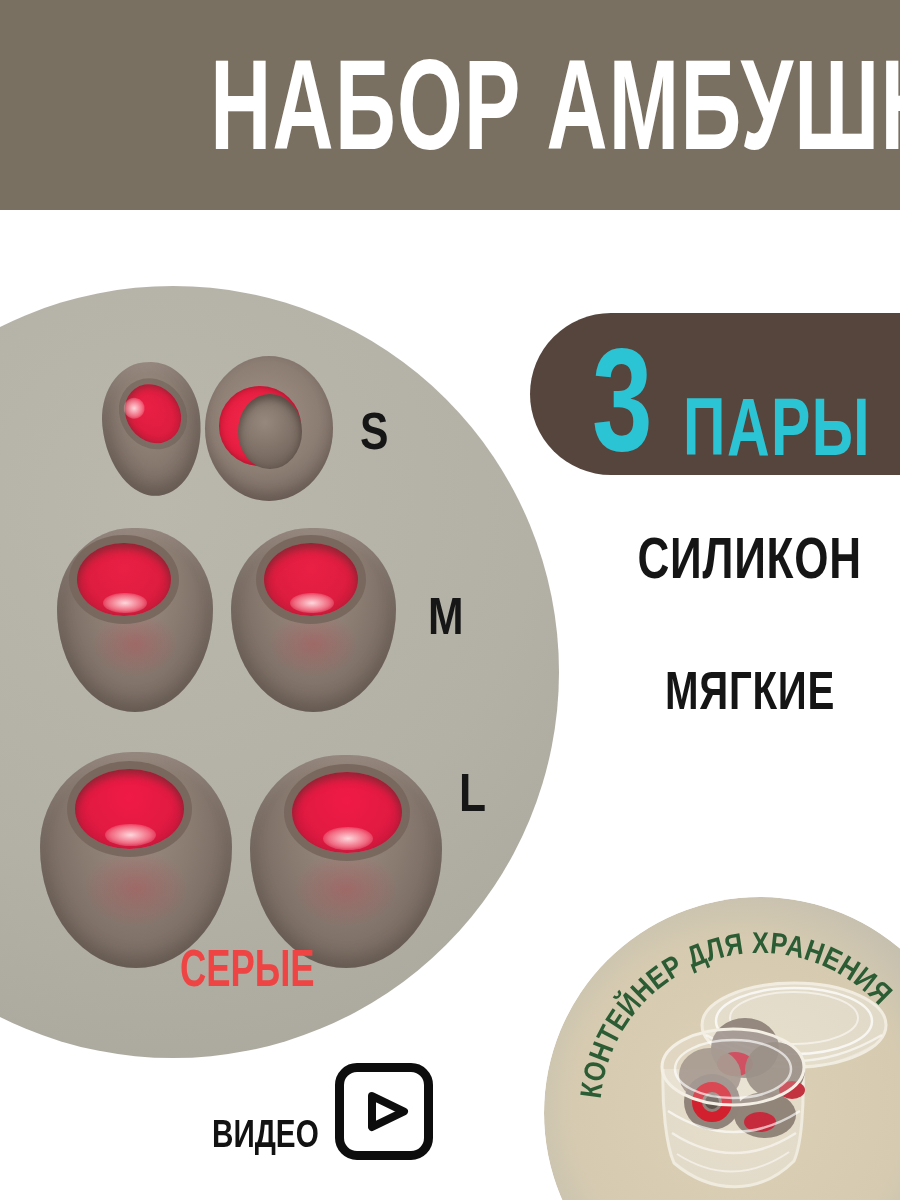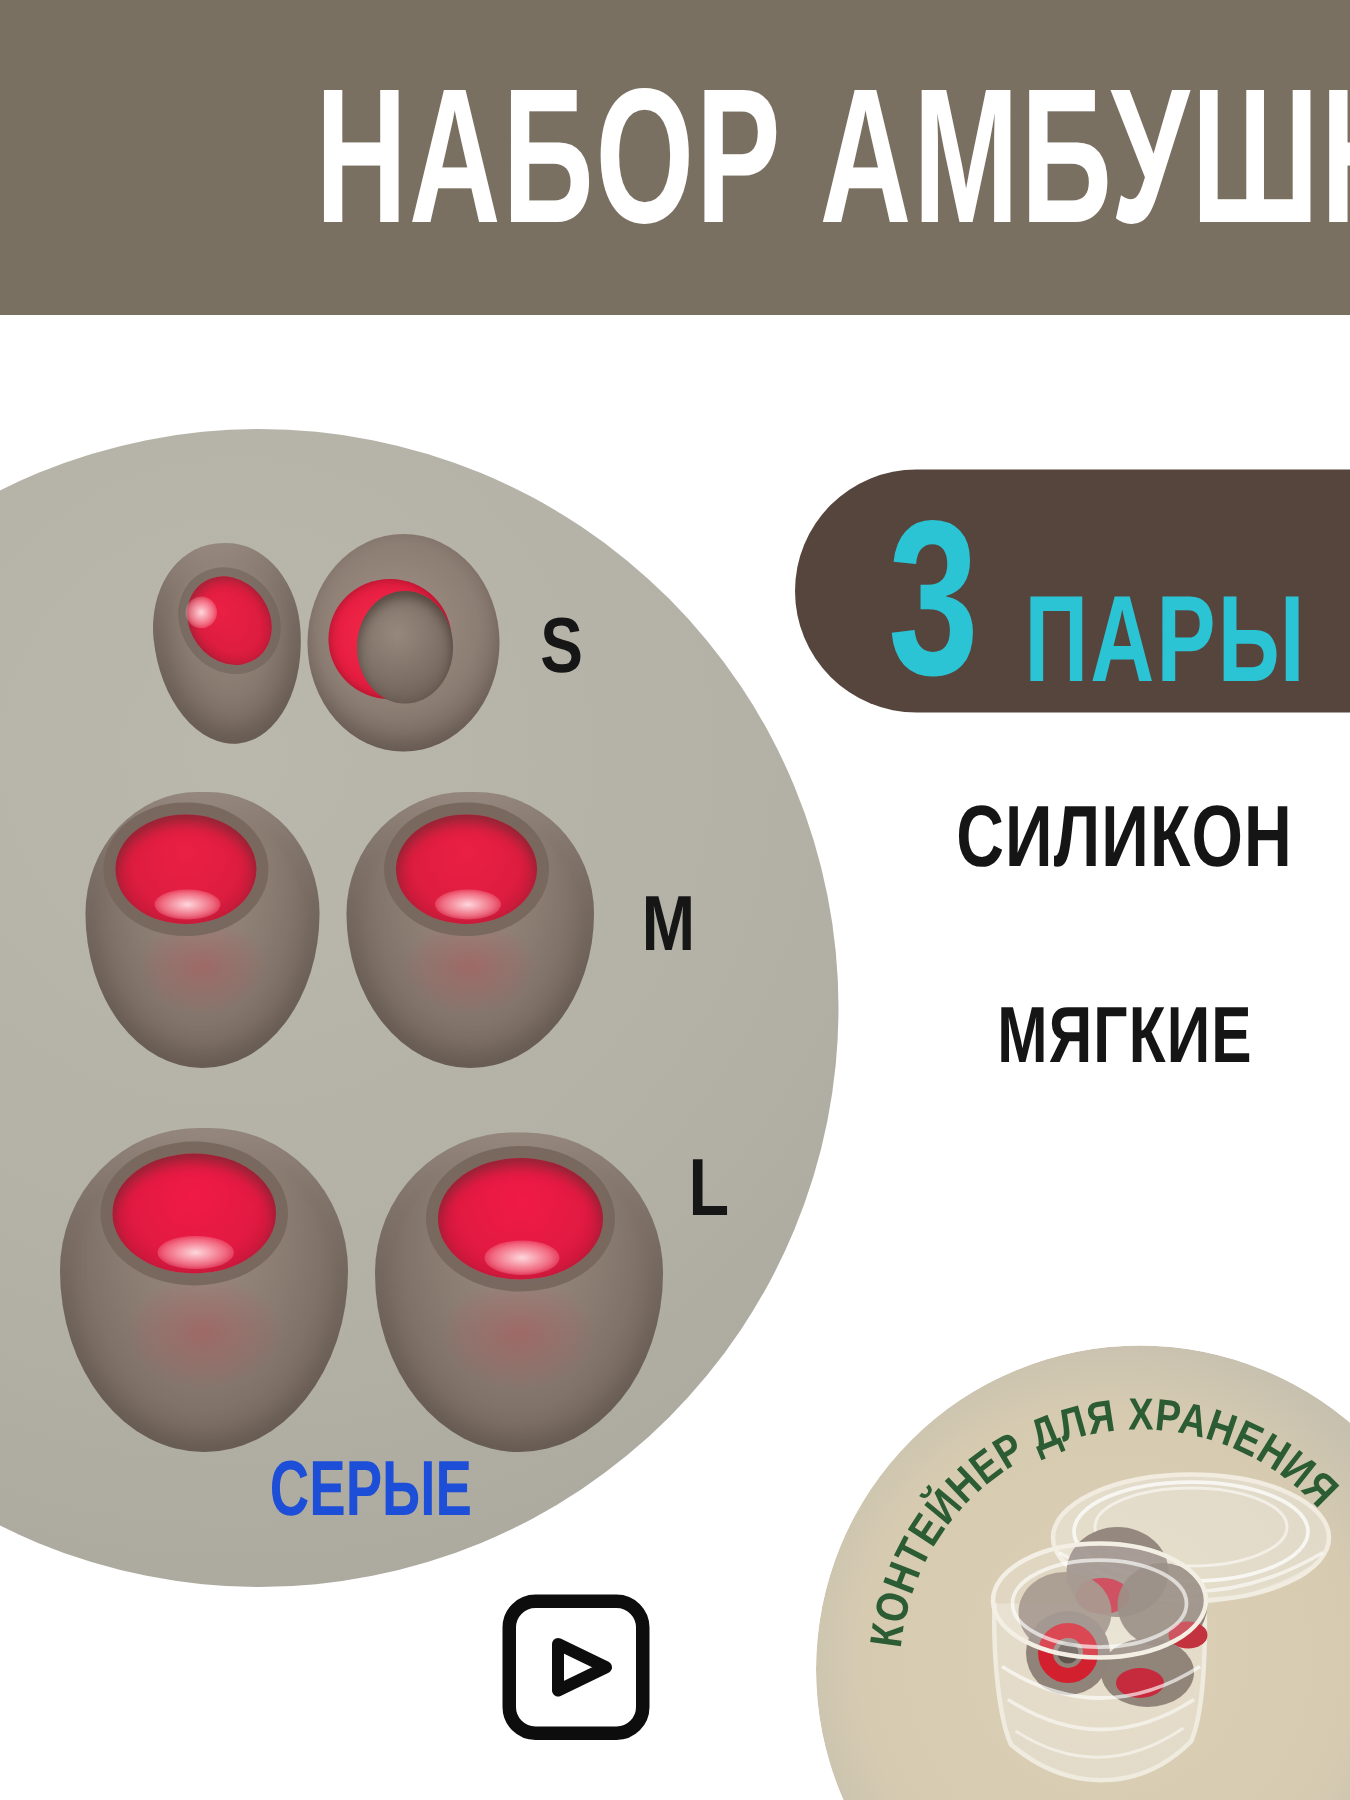--- a/index.html
+++ b/index.html
@@ -52,21 +52,21 @@
     box-shadow:inset 0 0 7px rgba(120,15,30,0.6);
   }
   .ringtip-hole{
     position:absolute;left:26%;top:26%;width:50%;height:52%;border-radius:50%;
     background:radial-gradient(circle at 42% 38%, #97887d 0%, #7c6e64 55%, #5f534b 100%);
     box-shadow:inset 0 4px 8px rgba(45,35,30,0.55);
   }
   
   .size-label{position:absolute;font-weight:bold;color:#161616;font-size:52px;line-height:1;width:70px;text-align:center;}
   .size-label .cond{display:inline-block;transform:scaleX(0.82);transform-origin:center top;}
-  .color-label{position:absolute;left:151px;top:967px;width:150px;text-align:center;color:#1d4ed8;font-weight:bold;font-size:52px;line-height:1;}
+  .color-label{position:absolute;left:151px;top:942px;width:150px;text-align:center;color:#ef4444;font-weight:bold;font-size:52px;line-height:1;}
   .color-label .cond{display:inline-block;transform:scaleX(0.70);transform-origin:center top;}
   
   .pairs-badge{
     position:absolute;left:530px;top:313px;width:372px;height:162px;
     background:#56453d;border-radius:81px 0 0 81px;
   }
   .pairs-count{
     position:absolute;left:62px;top:13px;font-size:147px;line-height:1;font-weight:bold;color:#2bc4d5;
     display:inline-block;transform:scaleX(0.74);transform-origin:left top;
   }
@@ -220,19 +220,22 @@
         </g>
 
         <path id="arcPath" d="M 56.6 202.1 A 160 160 0 0 1 338.6 113.2" fill="none"></path>
         <text font-size="30" font-weight="bold" fill="#2b5c34" letter-spacing="0.5">
           <textPath href="#arcPath" startOffset="0" textLength="372" lengthAdjust="spacingAndGlyphs">КОНТЕЙНЕР ДЛЯ ХРАНЕНИЯ</textPath>
         </text>
       </g>
     </svg>
   </div>
 
+  <div class="video-label">
+    <span class="cond">ВИДЕО</span>
+  </div>
   <div class="play-button">
     <svg width="80" height="79" viewBox="0 0 80 79">
       <path d="M 28 24 L 60 39.5 L 28 55 Z" fill="none" stroke="#0d0d0d" stroke-width="8" stroke-linejoin="round"></path>
     </svg>
   </div>
 
 </div>
 
 </body></html>

